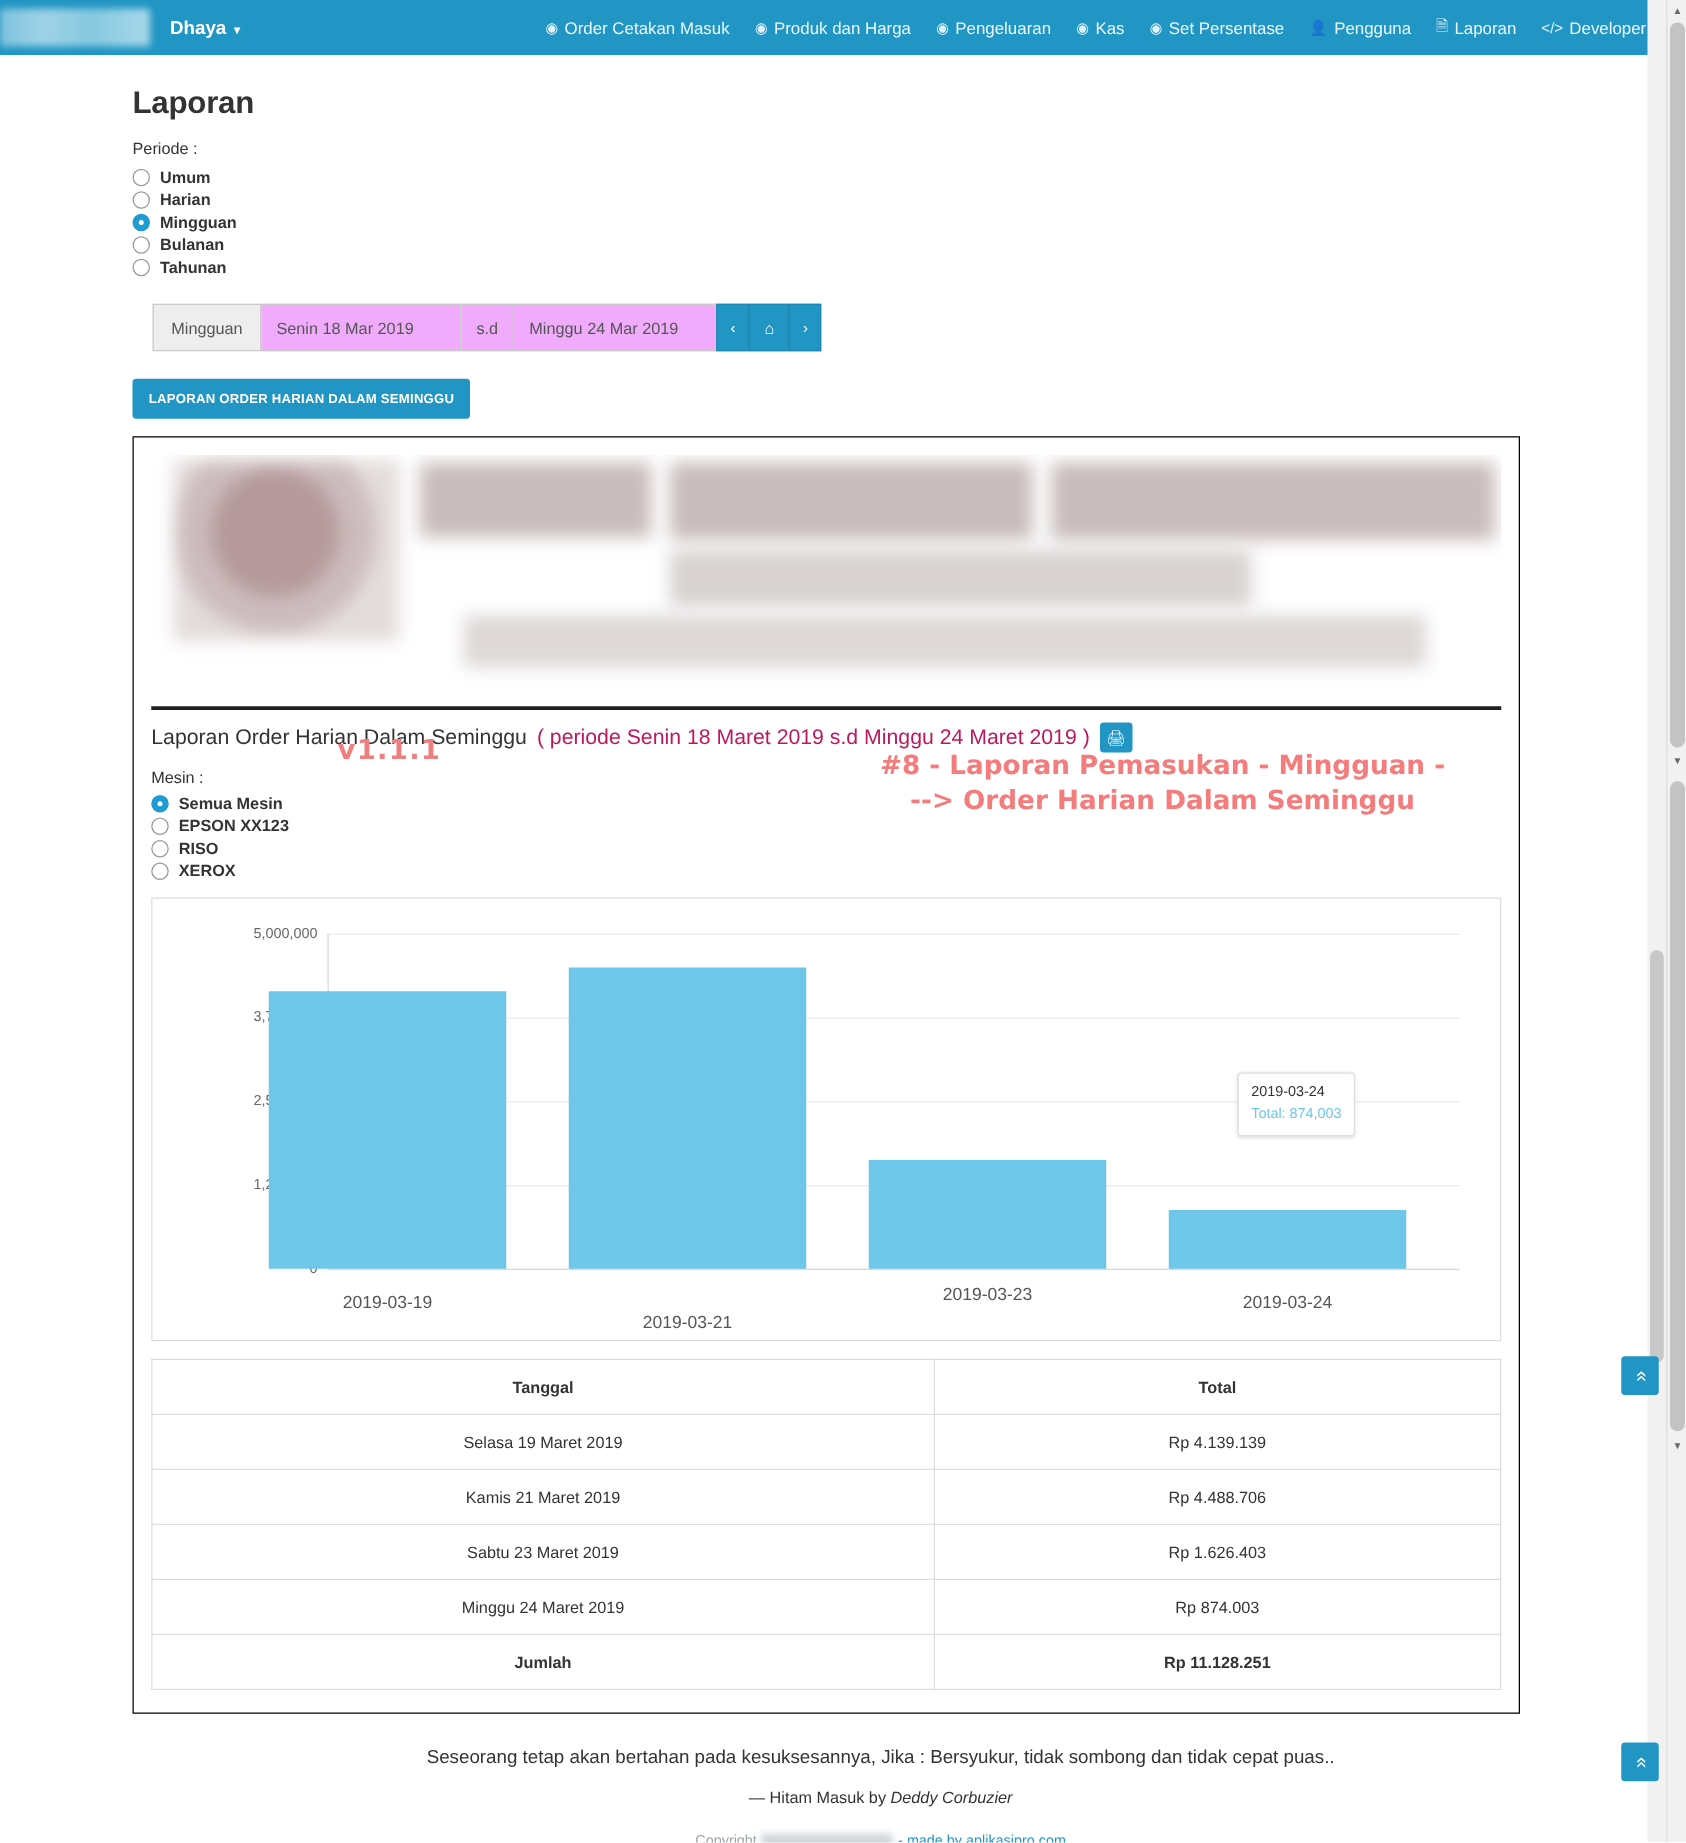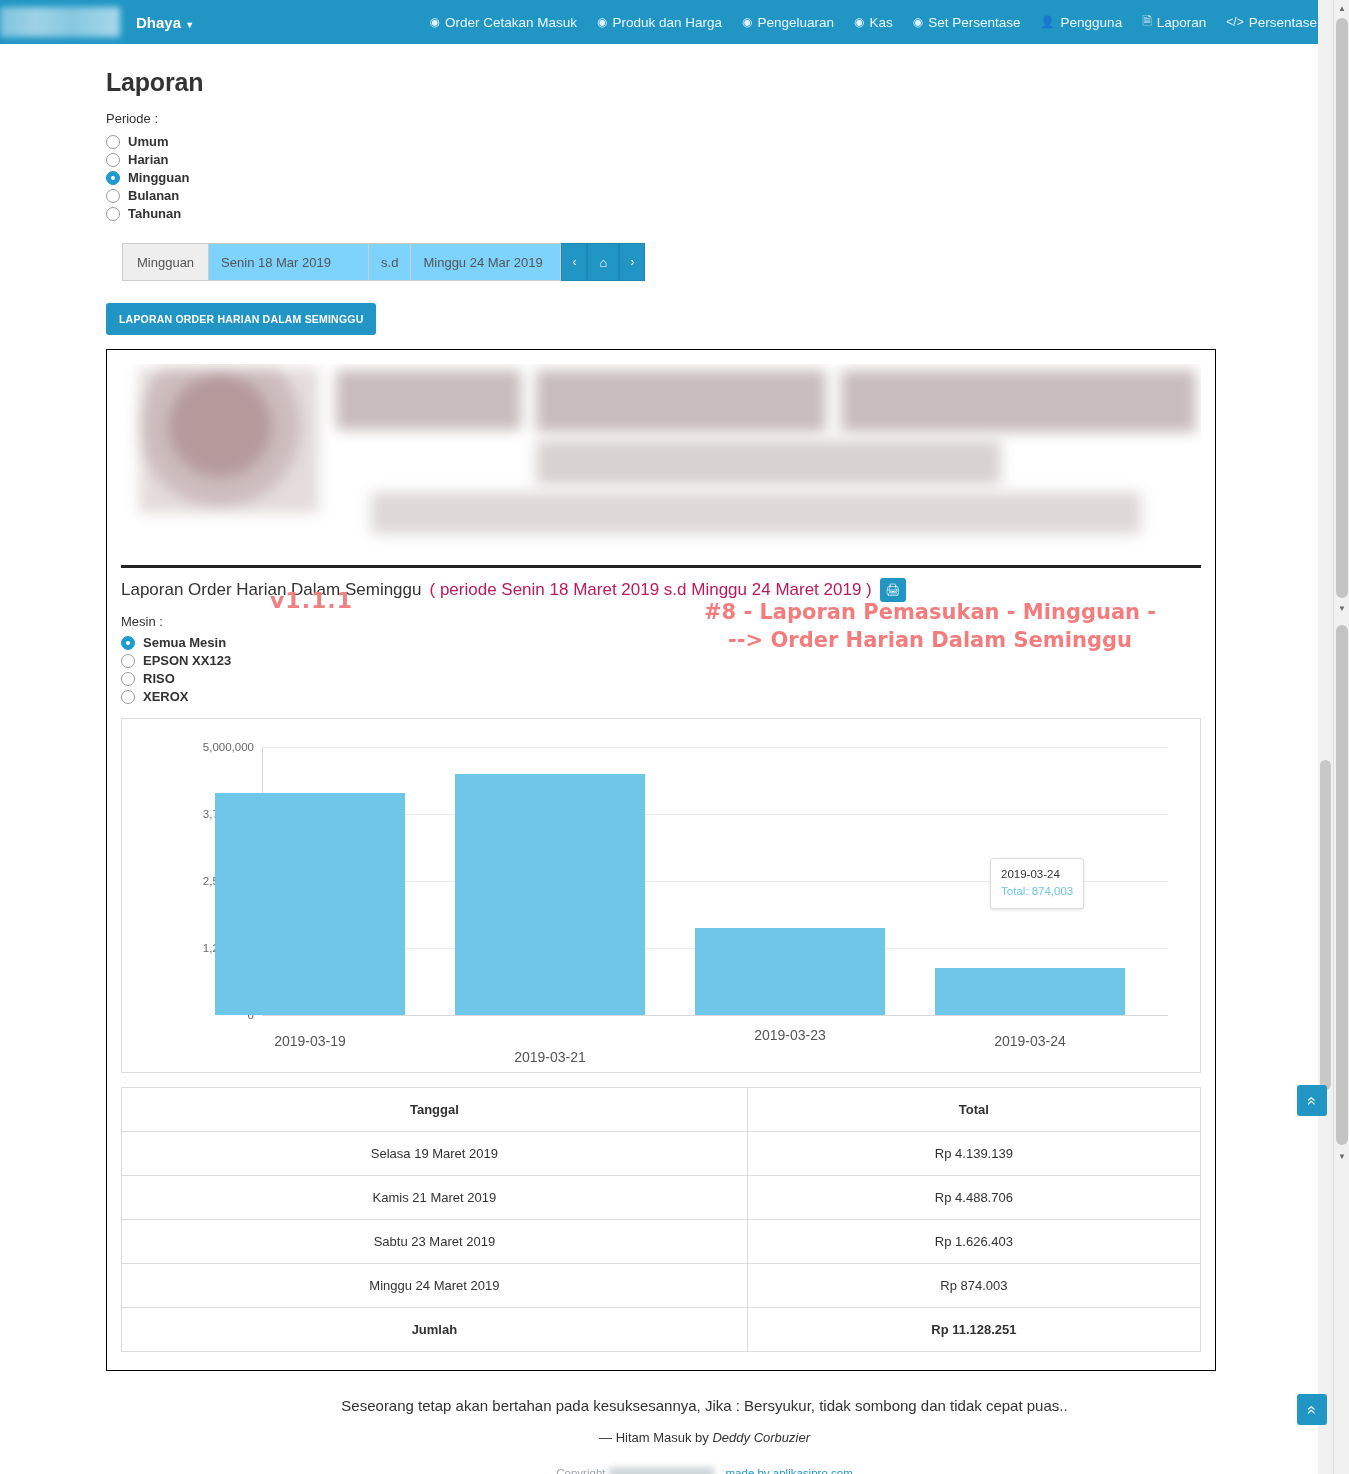--- a/index.html
+++ b/index.html
@@ -91,24 +91,24 @@
   .daterange {
     display: flex; align-items: stretch; margin: 22px 0 0 16px; height: 38px;
     width: 540px;
   }
   .dr-addon {
     background: #eeeeee; border: 1px solid #ccc; display: flex; align-items: center;
     padding: 0 14px; font-size: 13px; color: #555;
   }
   .dr-input {
     border: 1px solid #ccc; border-left: none; display: flex; align-items: center;
-    padding: 0 12px; font-size: 13px; color: #555; background: #7dd3fc;
+    padding: 0 12px; font-size: 13px; color: #555; background: #f0abfc;
   }
   .dr-input.w1 { width: 160px; }
-  .dr-input.w2 { width: 150px; }
+  .dr-input.w2 { width: 162px; }
   .dr-sd { border-left: none; }
   .dr-btns { display: flex; }
   .dr-btn {
     background: #2196c4; color: #fff; border: 1px solid #1c87b1;
     border-left: 1px solid #1c87b1;
     width: 26px; display: flex; align-items: center; justify-content: center;
     font-size: 12px; cursor: pointer;
   }
   .dr-btn.home { width: 32px; font-size: 13px; }
 
@@ -270,21 +270,21 @@
     <div class="nav-item">
       <span class="ic">👤</span>
       <span>Pengguna</span>
     </div>
     <div class="nav-item">
       <span class="ic">🗎</span>
       <span>Laporan</span>
     </div>
     <div class="nav-item">
       <span class="ic">&lt;/&gt;</span>
-      <span>Persentase</span>
+      <span>Developer</span>
     </div>
   </div>
 </div>
 
 <div class="page">
   <div class="container">
 
     <h1 class="page-title">Laporan</h1>
 
     <div class="label-periode">Periode :</div>

